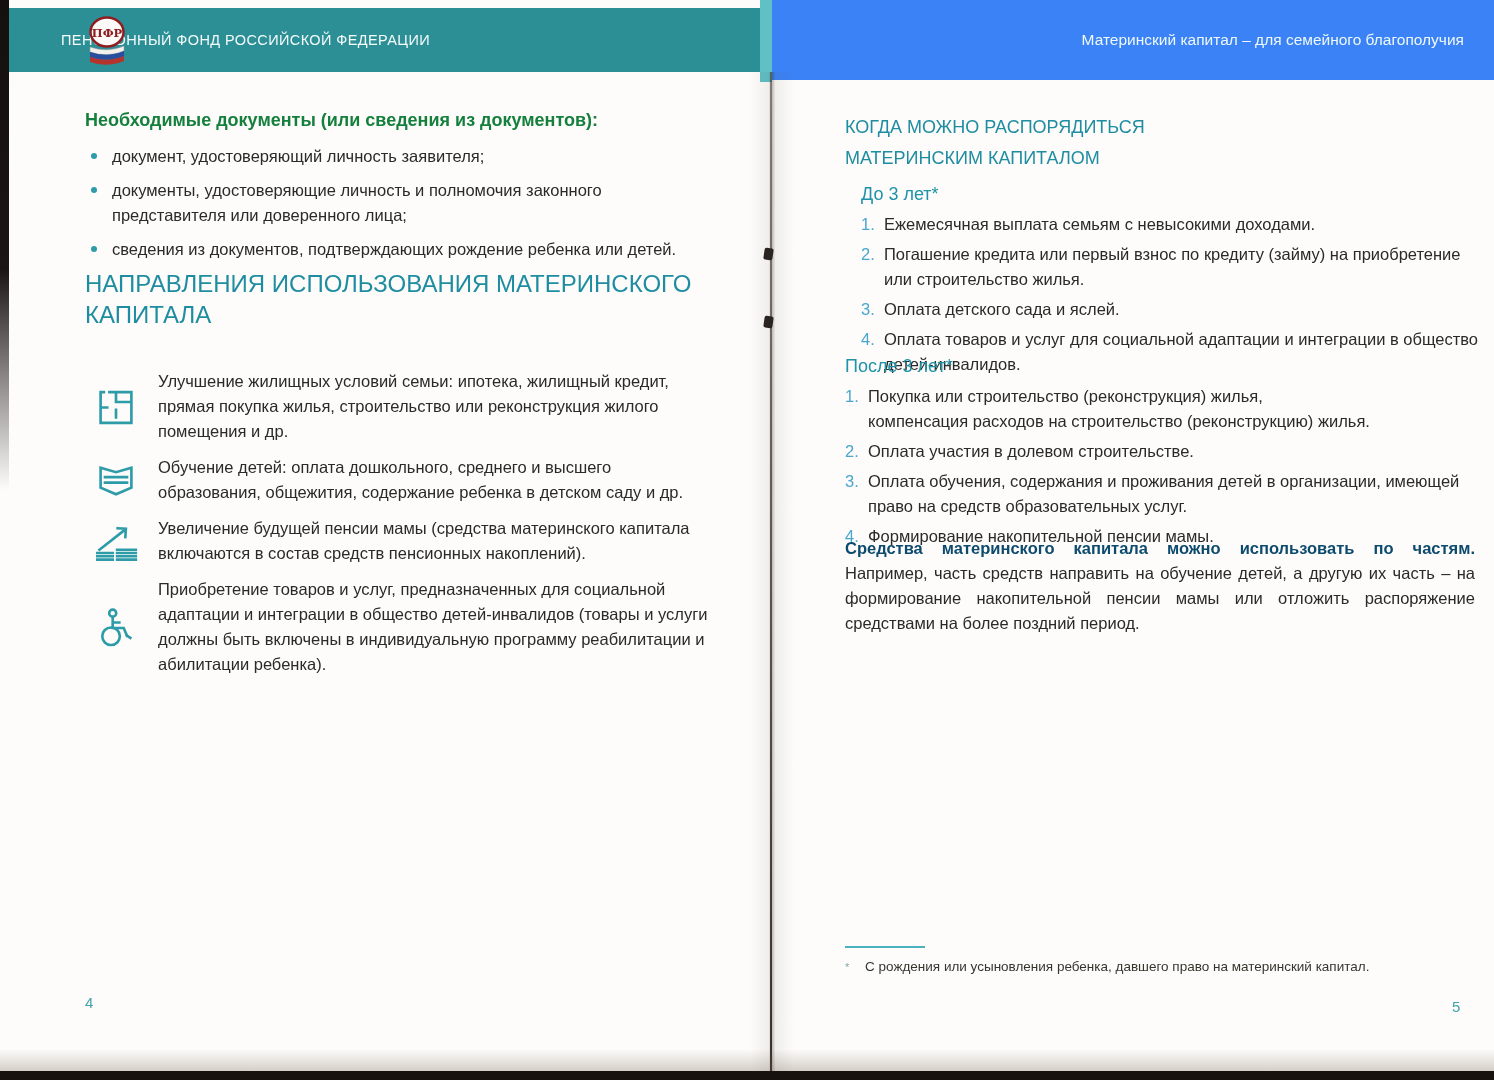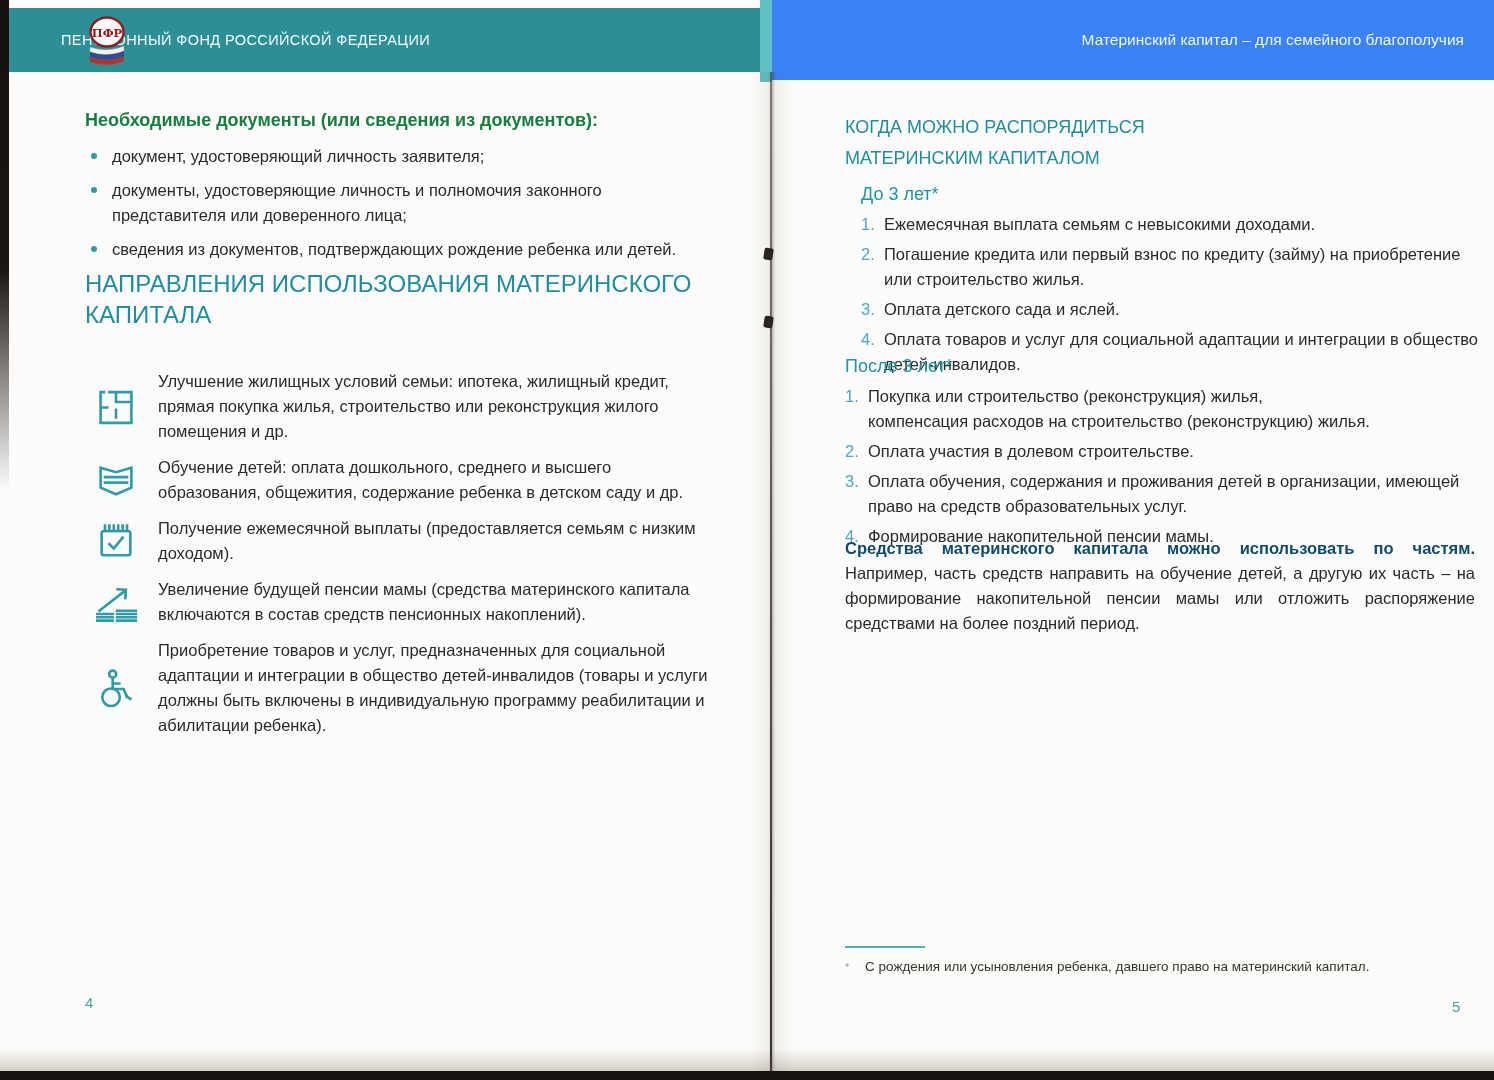--- a/index.html
+++ b/index.html
@@ -112,27 +112,20 @@
       <div class="tx dir-text">Улучшение жилищных условий семьи: ипотека, жилищный кредит, прямая покупка жилья, строительство или реконструкция жилого помещения и др.</div>
     </div>
 
     <div class="dir-row">
       <svg class="dir-icon" viewBox="0 0 40 40">
         <path class="icon-stroke" d="M6 8 L20 12 L34 8 L34 26 L20 32 L6 26 Z M10 16.5 H30 M10 21.5 H30"></path>
       </svg>
       <div class="tx dir-text">Обучение детей: оплата дошкольного, среднего и высшего образования, общежития, содержание ребенка в детском саду и др.</div>
     </div>
 
-    <div class="dir-row">
-      <svg class="dir-icon" viewBox="0 0 40 40">
-        <rect class="icon-stroke" x="7" y="10" width="26" height="22" rx="2"></rect>
-        <path class="icon-stroke" d="M10 5 V10 M14 5 V10 M18 5 V10 M22 5 V10 M26 5 V10 M30 5 V10 M14 22 L18 26 L26 16"></path>
-      </svg>
-      <div class="tx dir-text">Получение ежемесячной выплаты (предоставляется семьям с низким доходом).</div>
-    </div>
 
     <div class="dir-row">
       <svg class="dir-icon" viewBox="0 0 40 40">
         <path class="icon-stroke" d="M5 27 L28 9 M21.5 7.5 L29 8 L28.5 15.5 M3 30 H17 M3 33 H17 M3 36 H17 M21 27 H38 M21 30 H38 M21 33 H38 M21 36 H38"></path>
       </svg>
       <div class="tx dir-text">Увеличение будущей пенсии мамы (средства материнского капитала включаются в состав средств пенсионных накоплений).</div>
     </div>
 
     <div class="dir-row">
       <svg class="dir-icon" viewBox="0 0 40 40">

